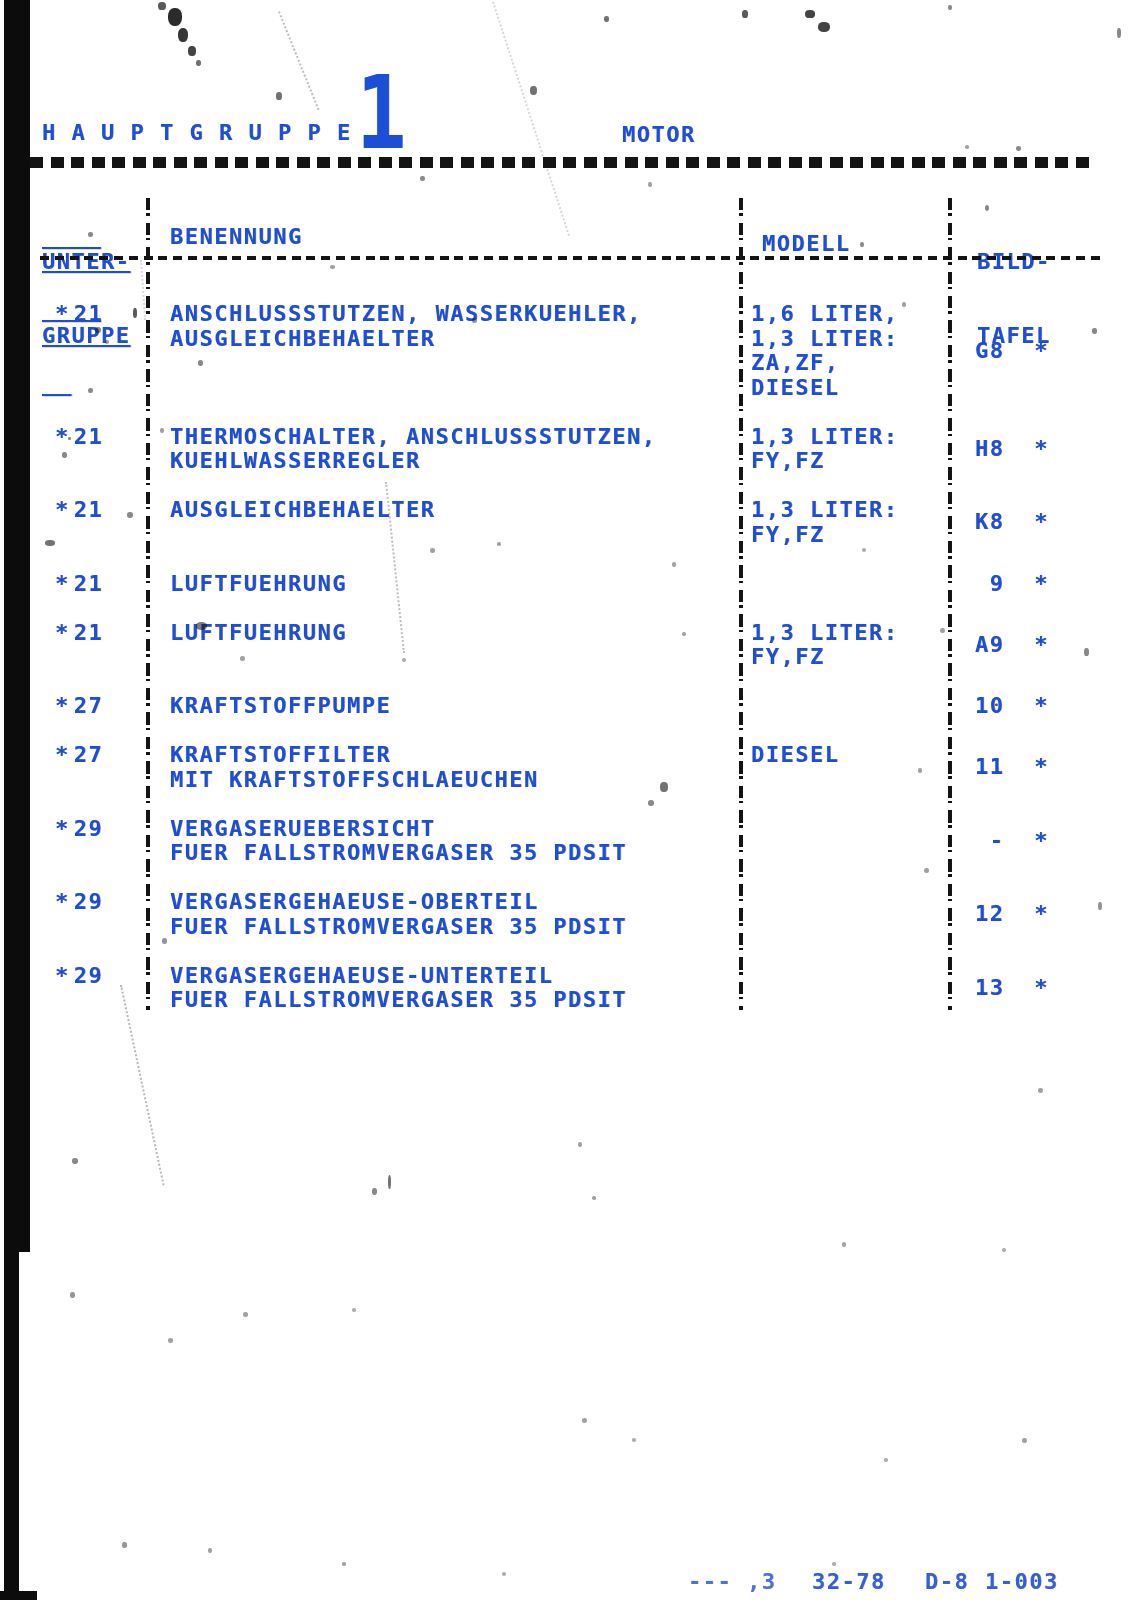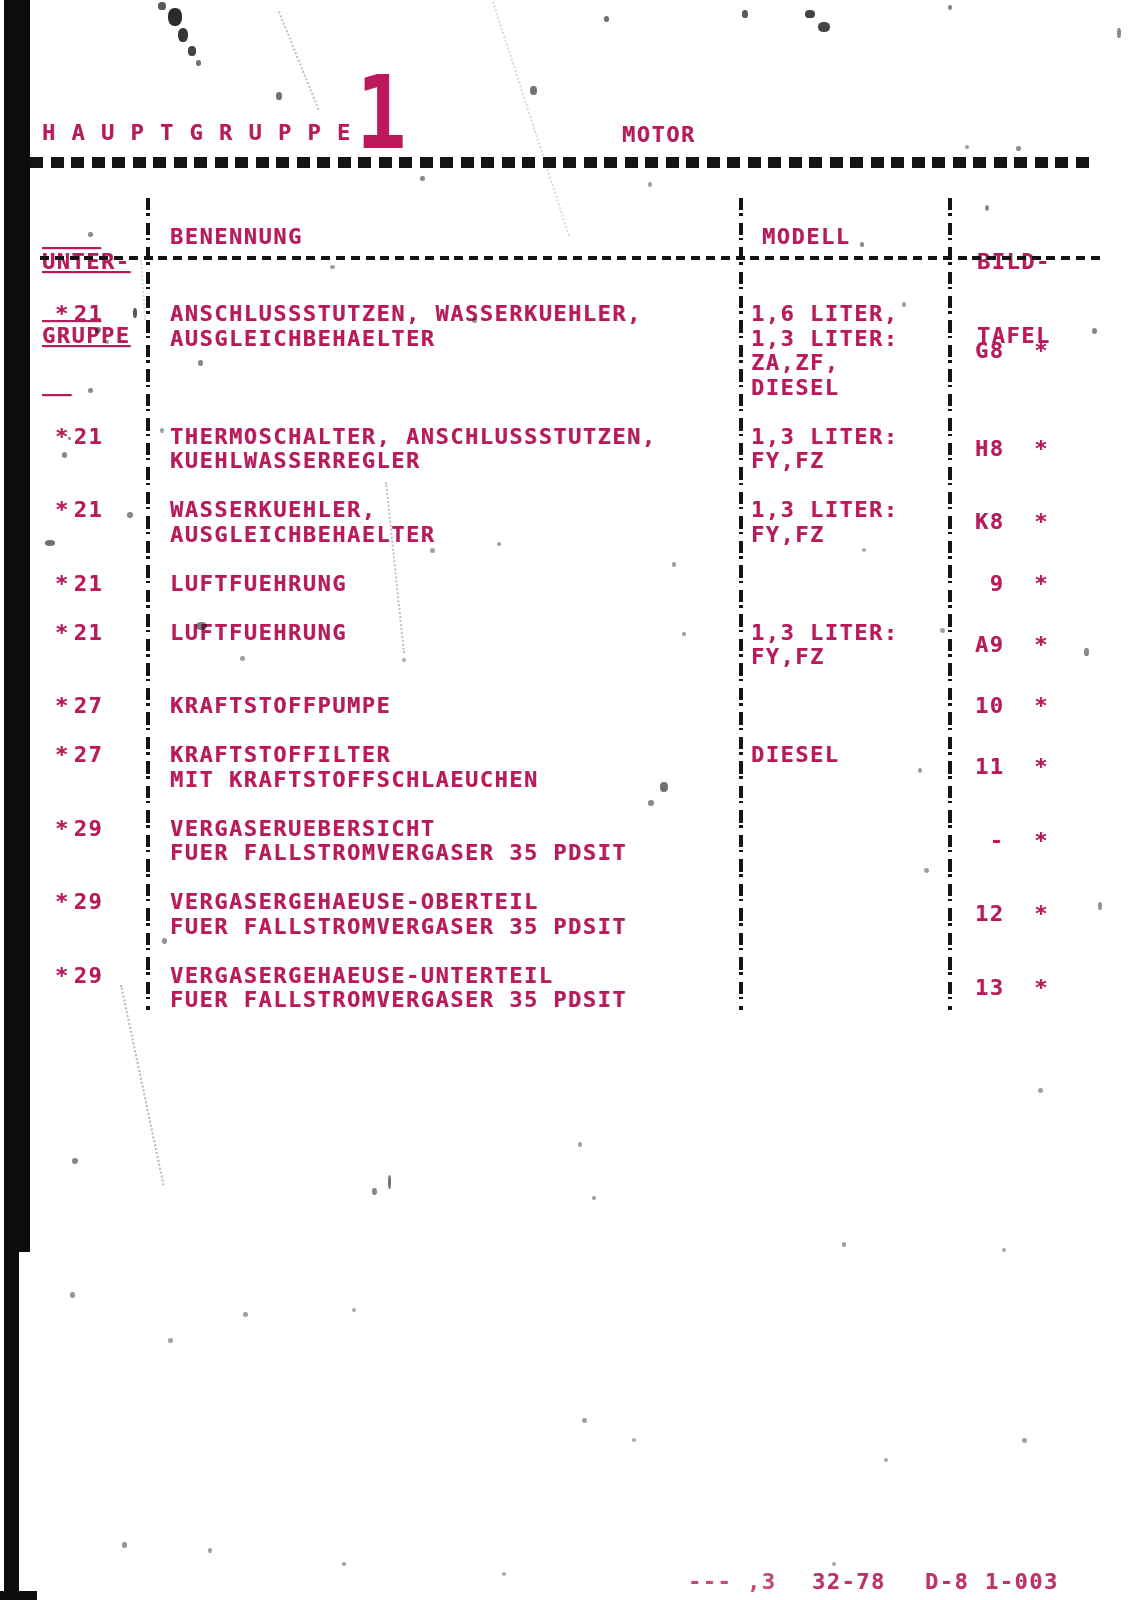--- a/index.html
+++ b/index.html
@@ -1,19 +1,19 @@
 <!DOCTYPE html>
 <html><head>
 <meta charset="utf-8">
 <style>
   html,body{margin:0;padding:0;background:#6e6e6e;}
   .page{
     position:relative;width:1137px;height:1600px;background:#ffffff;overflow:hidden;
     font-family:"DejaVu Sans Mono","Liberation Mono",monospace;
-    font-weight:bold;color:#be185d;font-size:22px;line-height:24.5px;letter-spacing:1.5px;
+    font-weight:bold;color:#1d4ed8;font-size:22px;line-height:24.5px;letter-spacing:1.5px;
     text-shadow:0.6px 0.4px 0 rgba(15,15,15,.38);
   }
   .txt{position:absolute;white-space:pre;}
   .ln{white-space:pre;}
 
   
   .bar{position:absolute;background:#0c0c0c;}
   .bar1{left:4px;top:0;width:26px;height:1252px;}
   .bar2{left:4px;top:1252px;width:15px;height:348px;}
   .barfoot{left:0;top:1591px;width:37px;height:9px;}
@@ -34,21 +34,21 @@
 
   
   .vsep{position:absolute;top:198px;height:812px;width:4px;
     background:repeating-linear-gradient(180deg,#141414 0 12px,transparent 12px 15px,
                #141414 15px 17.5px,transparent 17.5px 24.5px);}
   .vsep1{left:146px;} .vsep2{left:739px;} .vsep3{left:948px;}
 
   
   .hdr-ug{left:42px;top:201px;text-decoration:underline;}
   .hdr-ben{left:170px;top:225px;}
-  .hdr-mod{left:762px;top:225px;}
+  .hdr-mod{left:762px;top:232px;}
   .hdr-bild{left:977px;top:201px;}
 
   
   .rows{position:absolute;left:40px;top:302px;width:1035px;}
   .row{display:grid;grid-template-columns:108px 593px 209px 1fr;margin-bottom:24.5px;}
   .cell{min-height:24.5px;}
   .c1{padding-left:15px;white-space:pre;}
   .c1 .num{margin-left:4px;}
   .c2{padding-left:22px;}
   .c3{padding-left:10px;}
@@ -129,21 +129,20 @@
         </div>
       <div class="cell c4">
           <span class="num">H8</span>
           <span class="star">*</span>
         </div>
     </div>
 
     <div class="row">
       <div class="cell c1"><span class="star">*</span><span class="num">21</span></div>
       <div class="cell c2">
-          <div class="ln">WASSERKUEHLER,</div>
           <div class="ln">AUSGLEICHBEHAELTER</div>
         </div>
       <div class="cell c3">
           <div class="ln">1,3 LITER:</div>
           <div class="ln">FY,FZ</div>
         </div>
       <div class="cell c4">
           <span class="num">K8</span>
           <span class="star">*</span>
         </div>

